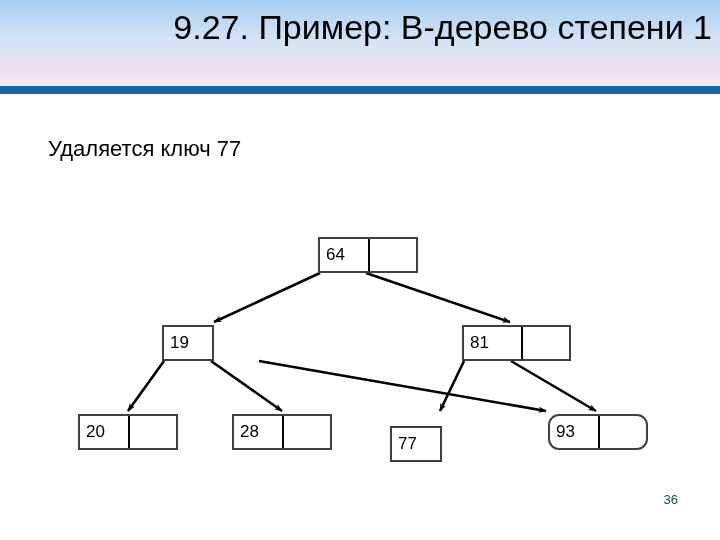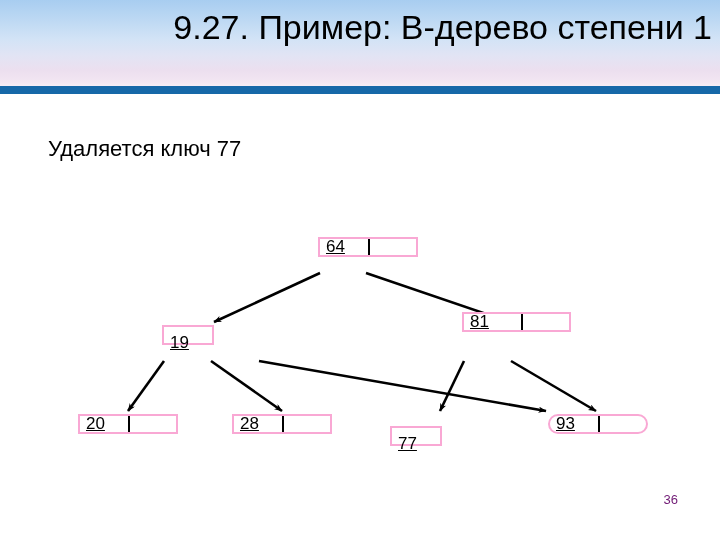--- a/index.html
+++ b/index.html
@@ -79,25 +79,24 @@
     left: 0;
     top: 0;
     width: 720px;
     height: 540px;
     pointer-events: none;
   }
 
   .node {
     position: absolute;
     display: flex;
-    border: 2px solid #f9a8d4;
+    border: 2px solid #404040;
     background: #ffffff;
     box-sizing: border-box;
-    height: 20px;
-    text-decoration: underline;
+    height: 36px;
   }
   .cell {
     width: 48px;
     box-sizing: border-box;
     display: flex;
     align-items: center;
     justify-content: flex-start;
     padding-left: 6px;
     font-size: 17px;
     color: #000000;
@@ -106,21 +105,21 @@
   .cell.divider {
     border-left: 2px solid #000000;
   }
 
   
   #page-number {
     position: absolute;
     right: 42px;
     top: 492px;
     font-size: 13px;
-    color: #701a75;
+    color: #14532d;
   }
 </style>
 </head>
 <body>
 
 <div id="slide">
 
   <div id="title-banner">
     <div id="title-text">9.27. Пример: B-дерево степени 1</div>
   </div>
@@ -147,21 +146,21 @@
 
   <div id="node-layer">
       <div class="node" style="left: 318px; top: 237px;">
         <div class="cell">64</div>
         <div class="cell divider"></div>
       </div>
       <div class="node" style="left: 162px; top: 325px; flex-direction: column;">
         <div class="cell">19</div>
         <div class="cell divider"></div>
       </div>
-      <div class="node" style="left: 462px; top: 312px; gap: 9px;">
+      <div class="node" style="left: 462px; top: 325px; gap: 9px;">
         <div class="cell">81</div>
         <div class="cell divider"></div>
       </div>
       <div class="node" style="left: 78px; top: 414px;">
         <div class="cell">20</div>
         <div class="cell divider"></div>
       </div>
       <div class="node" style="left: 232px; top: 414px;">
         <div class="cell">28</div>
         <div class="cell divider"></div>

